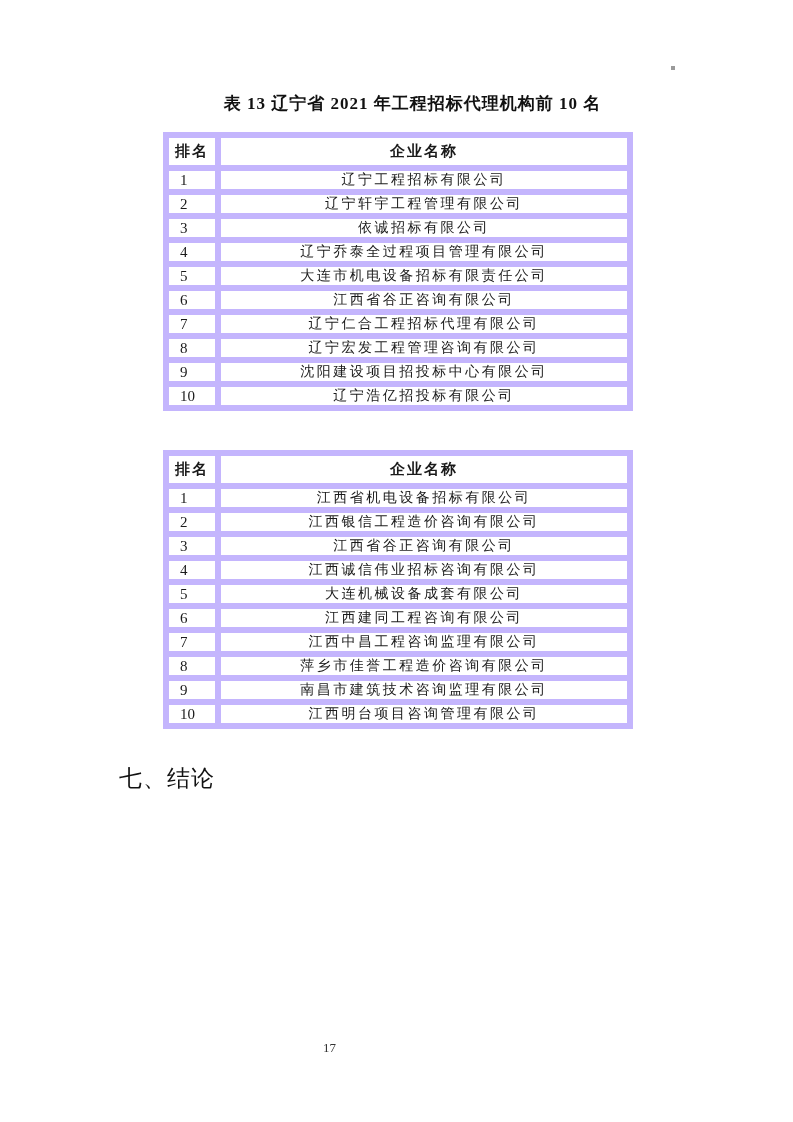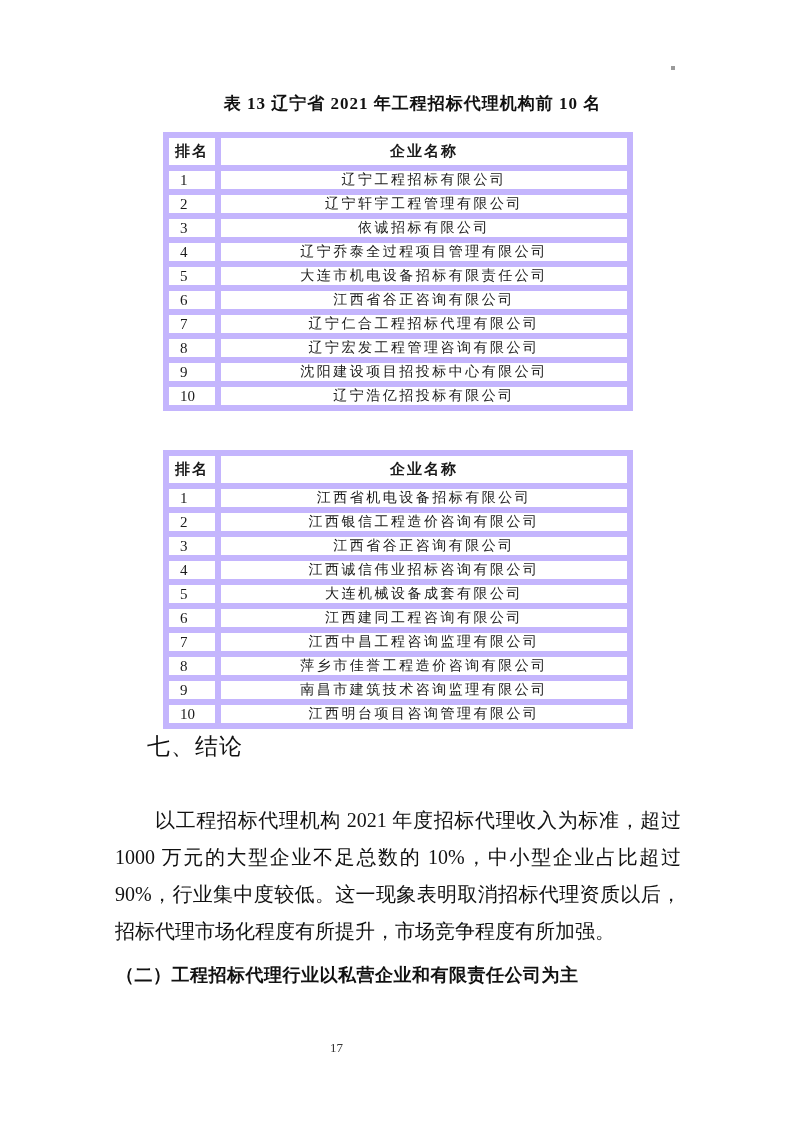--- a/index.html
+++ b/index.html
@@ -62,27 +62,26 @@
     padding-left: 11px;
     font-size: 15px;
     letter-spacing: 0;
   }
   .rank-table tbody td:last-child {
     text-align: center;
     letter-spacing: 2.5px;
   }
   .section-heading {
     position: absolute;
-    left: 119px; top: 731px;
+    left: 119px; top: 763px;
     font-family: "Liberation Sans", "DejaVu Sans", sans-serif;
     font-size: 23px;
     font-weight: normal;
     color: #111;
     letter-spacing: 1px;
-    margin-left: 28px;
   }
   .sub-heading {
     position: absolute;
     left: 116px;
     font-size: 18px;
     font-weight: bold;
     color: #111;
     letter-spacing: 0.5px;
   }
   .sub-heading-1 { top: 771px; }
@@ -99,21 +98,20 @@
   }
   .para-1 { top: 802px; }
   .para-2 { top: 993px; }
   .page-number {
     position: absolute;
     left: 0; top: 1040px;
     width: 659px;
     text-align: center;
     font-size: 13px;
     color: #333;
-    margin-left: 7px;
   }
 </style>
 </head>
 <body>
 
 <div class="page">
 
   <div class="artifact-dot"></div>
 
   <div class="table-caption caption-13">表 13 辽宁省 2021 年工程招标代理机构前 10 名</div>
@@ -225,20 +223,18 @@
         <tr>
           <td>10</td>
           <td>江西明台项目咨询管理有限公司</td>
         </tr>
       </tbody>
   </table>
 
   <div class="section-heading">七、结论</div>
 
 
-  <div class="body-para para-1">以工程招标代理机构 2021 年度招标代理收入为标准，超过 1000 万元的大型企业不足总数的 10%，中小型企业占比超过 90%，行业集中度较低。这一现象表明取消招标代理资质以后，招标代理市场化程度有所提升，市场竞争程度有所加强。</div>
-
-  <div class="sub-heading sub-heading-2">（二）工程招标代理行业以私营企业和有限责任公司为主</div>
+
 
 
   <div class="page-number">17</div>
 
 </div>
 
 </body></html>

